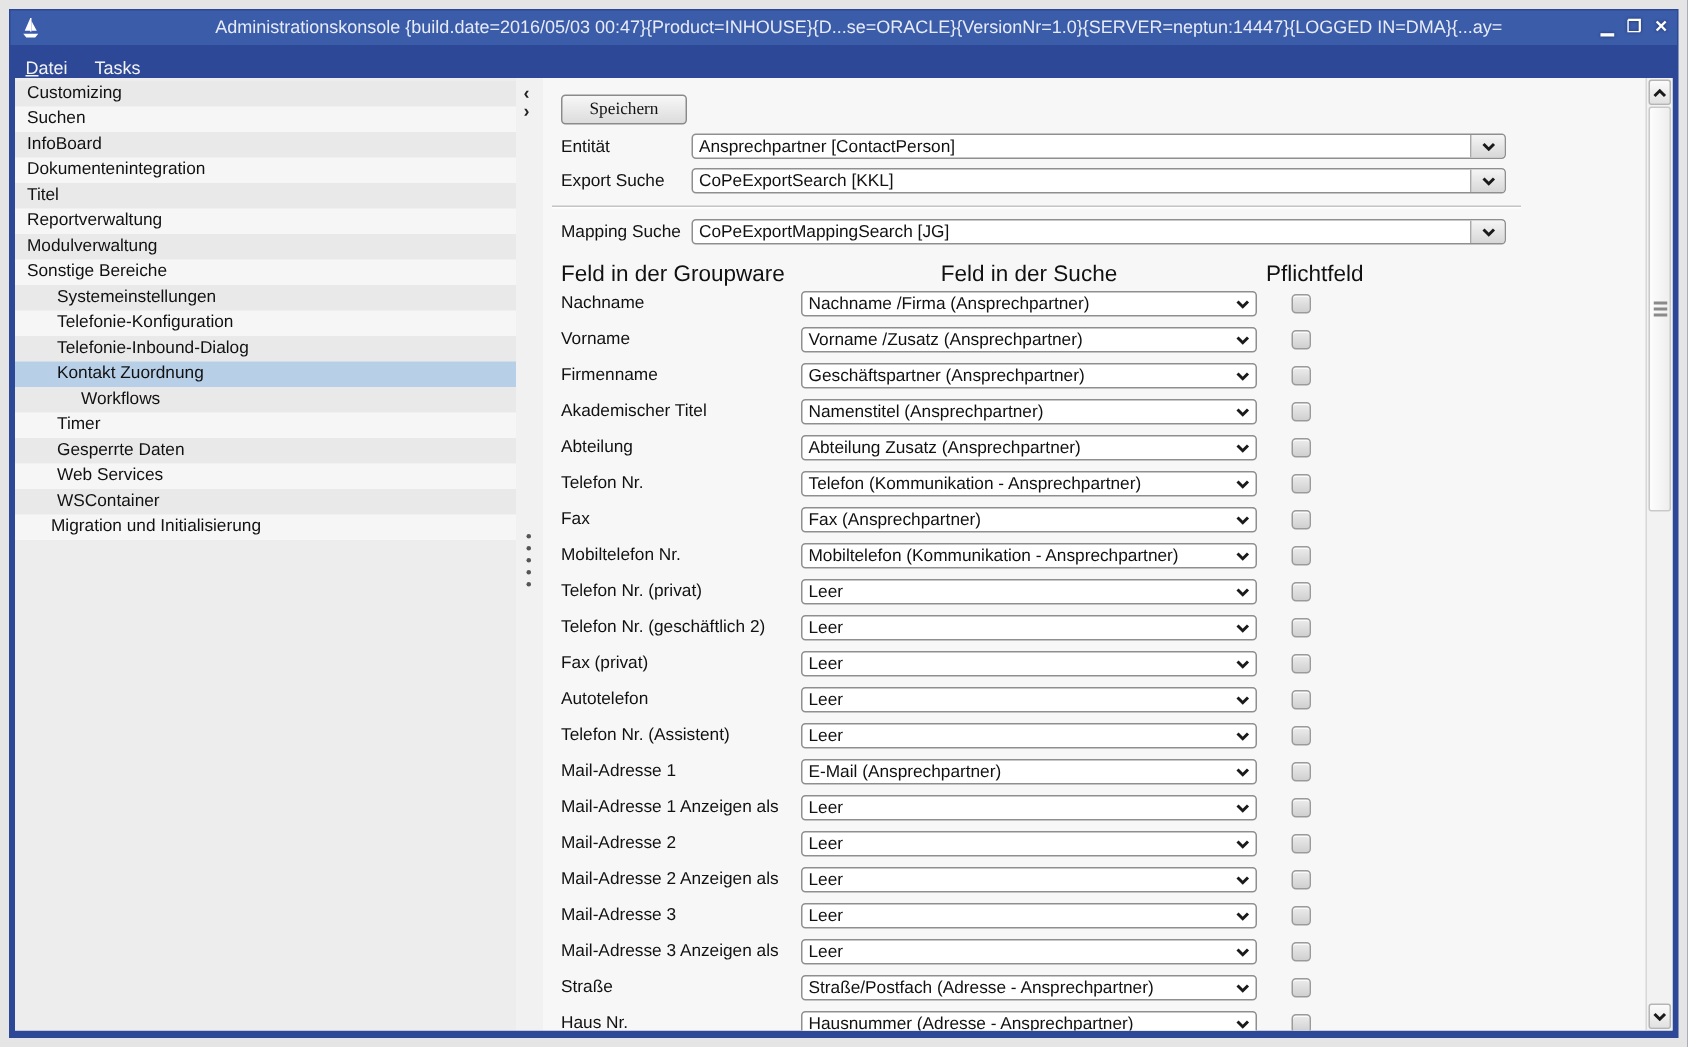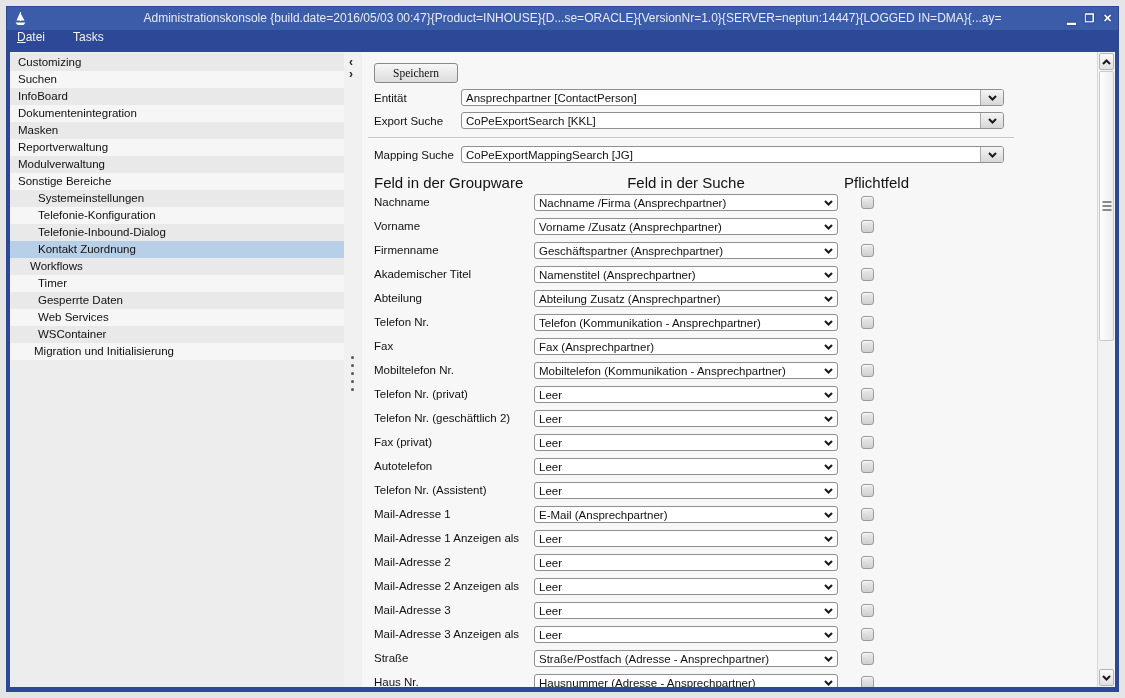--- a/index.html
+++ b/index.html
@@ -9,21 +9,21 @@
   
   .titlebar{position:absolute;top:1px;left:1px;right:1px;height:23px;background:var(--title_bar,#3b5ca9);}
   .app-icon{position:absolute;left:7px;top:4px;width:13px;height:15px;}
   .title-text{position:absolute;left:24px;right:4px;top:0;height:23px;line-height:23px;text-align:center;
               color:#e6ebf7;font-size:12px;white-space:nowrap;overflow:hidden;}
   .win-controls{position:absolute;right:3px;top:2px;display:flex;gap:3px;}
   .wbtn{width:15px;height:18px;line-height:18px;text-align:center;color:#fff;font-size:11px;font-weight:bold;
         text-shadow:0 0 2px #1a2c5e;cursor:default;}
   
   .menubar{position:absolute;top:24px;left:1px;right:1px;height:22px;background:var(--menu_bar,#2c4897);
-           display:flex;align-items:flex-start;padding-left:10px;gap:28px;box-sizing:border-box;}
+           display:flex;align-items:flex-end;padding-left:10px;gap:18px;box-sizing:border-box;}
   .menu-item{color:#f2f2f2;font-size:12px;white-space:nowrap;}
   .menu-item .mn{text-decoration:underline;}
   
   .content{position:absolute;top:46px;left:4px;right:4px;bottom:5px;display:flex;background:#f7f7f7;}
   
   .sidebar{width:334px;background:#ededed;padding-top:2px;box-sizing:border-box;overflow:hidden;flex:none;}
   .side-item{height:17px;line-height:17px;font-size:11.5px;color:#111;white-space:nowrap;box-sizing:border-box;cursor:default;}
   .sidebar .side-item:nth-child(odd){background:#e9e9e9;}
   .sidebar .side-item:nth-child(even){background:#f6f6f6;}
   .sidebar .side-item.selected{background:var(--selection,#b8cfe8);}
@@ -101,29 +101,29 @@
       <span class="menu-item"><span class="mn"></span><span>Tasks</span></span>
   </div>
 
   <div class="content">
 
     <div class="sidebar">
       <div class="side-item" style="padding-left: 8px;">Customizing</div>
         <div class="side-item" style="padding-left: 8px;">Suchen</div>
         <div class="side-item" style="padding-left: 8px;">InfoBoard</div>
         <div class="side-item" style="padding-left: 8px;">Dokumentenintegration</div>
-        <div class="side-item" style="padding-left: 8px;">Masken</div>
+        <div class="side-item" style="padding-left: 8px;">Titel</div>
         <div class="side-item" style="padding-left: 8px;">Reportverwaltung</div>
         <div class="side-item" style="padding-left: 8px;">Modulverwaltung</div>
         <div class="side-item" style="padding-left: 8px;">Sonstige Bereiche</div>
         <div class="side-item" style="padding-left: 28px;">Systemeinstellungen</div>
         <div class="side-item" style="padding-left: 28px;">Telefonie-Konfiguration</div>
         <div class="side-item" style="padding-left: 28px;">Telefonie-Inbound-Dialog</div>
         <div class="side-item selected" style="padding-left: 28px;">Kontakt Zuordnung</div>
-        <div class="side-item" style="padding-left: 20px;">Workflows</div>
+        <div class="side-item" style="padding-left: 44px;">Workflows</div>
         <div class="side-item" style="padding-left: 28px;">Timer</div>
         <div class="side-item" style="padding-left: 28px;">Gesperrte Daten</div>
         <div class="side-item" style="padding-left: 28px;">Web Services</div>
         <div class="side-item" style="padding-left: 28px;">WSContainer</div>
         <div class="side-item" style="padding-left: 24px;">Migration und Initialisierung</div>
     </div>
 
     <div class="splitter">
       <span class="sp-arrow sp-a1">‹</span>
       <span class="sp-arrow sp-a2">›</span>

